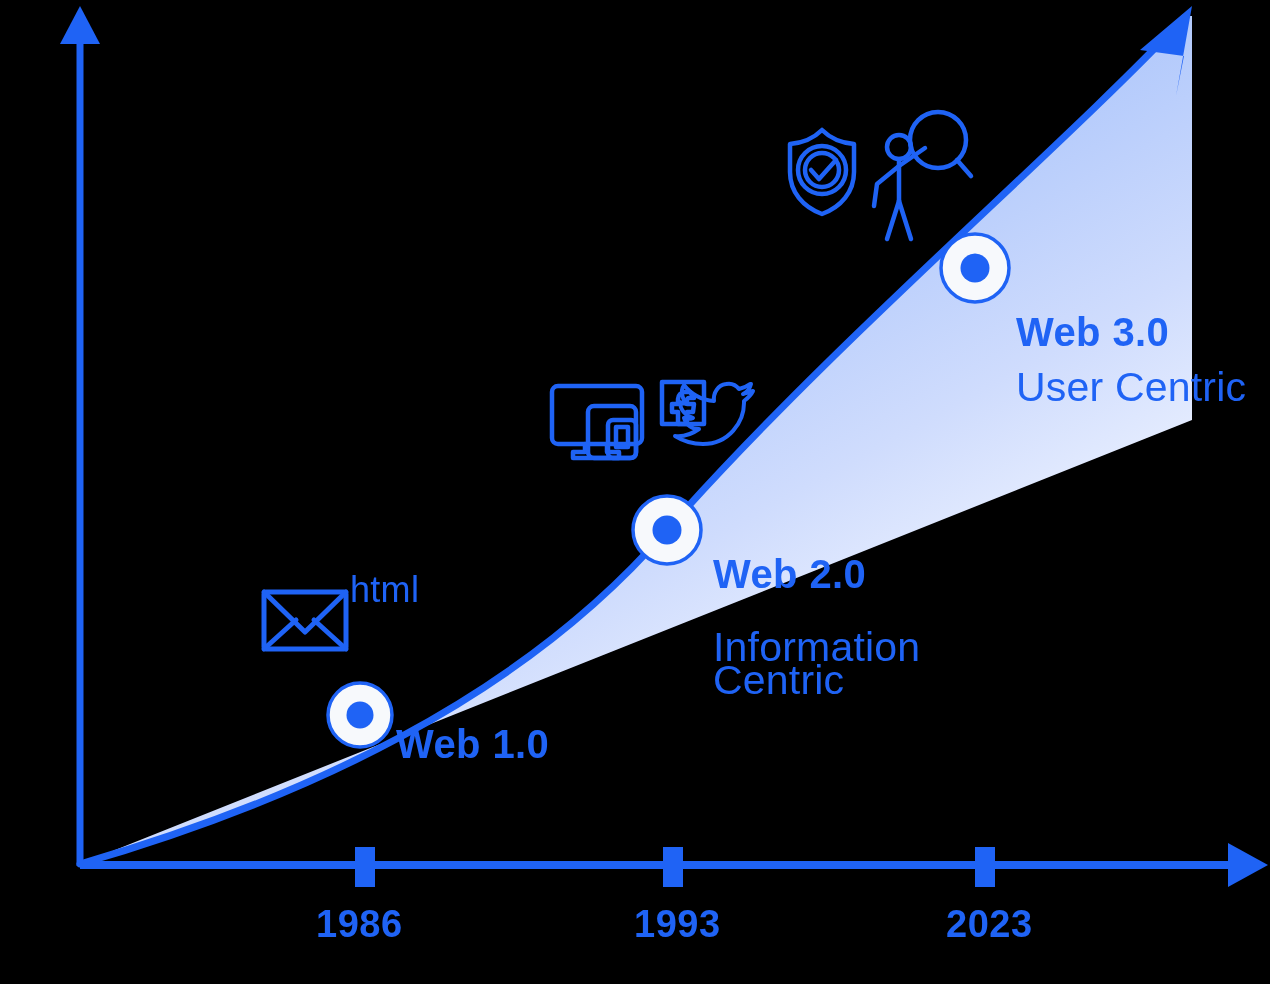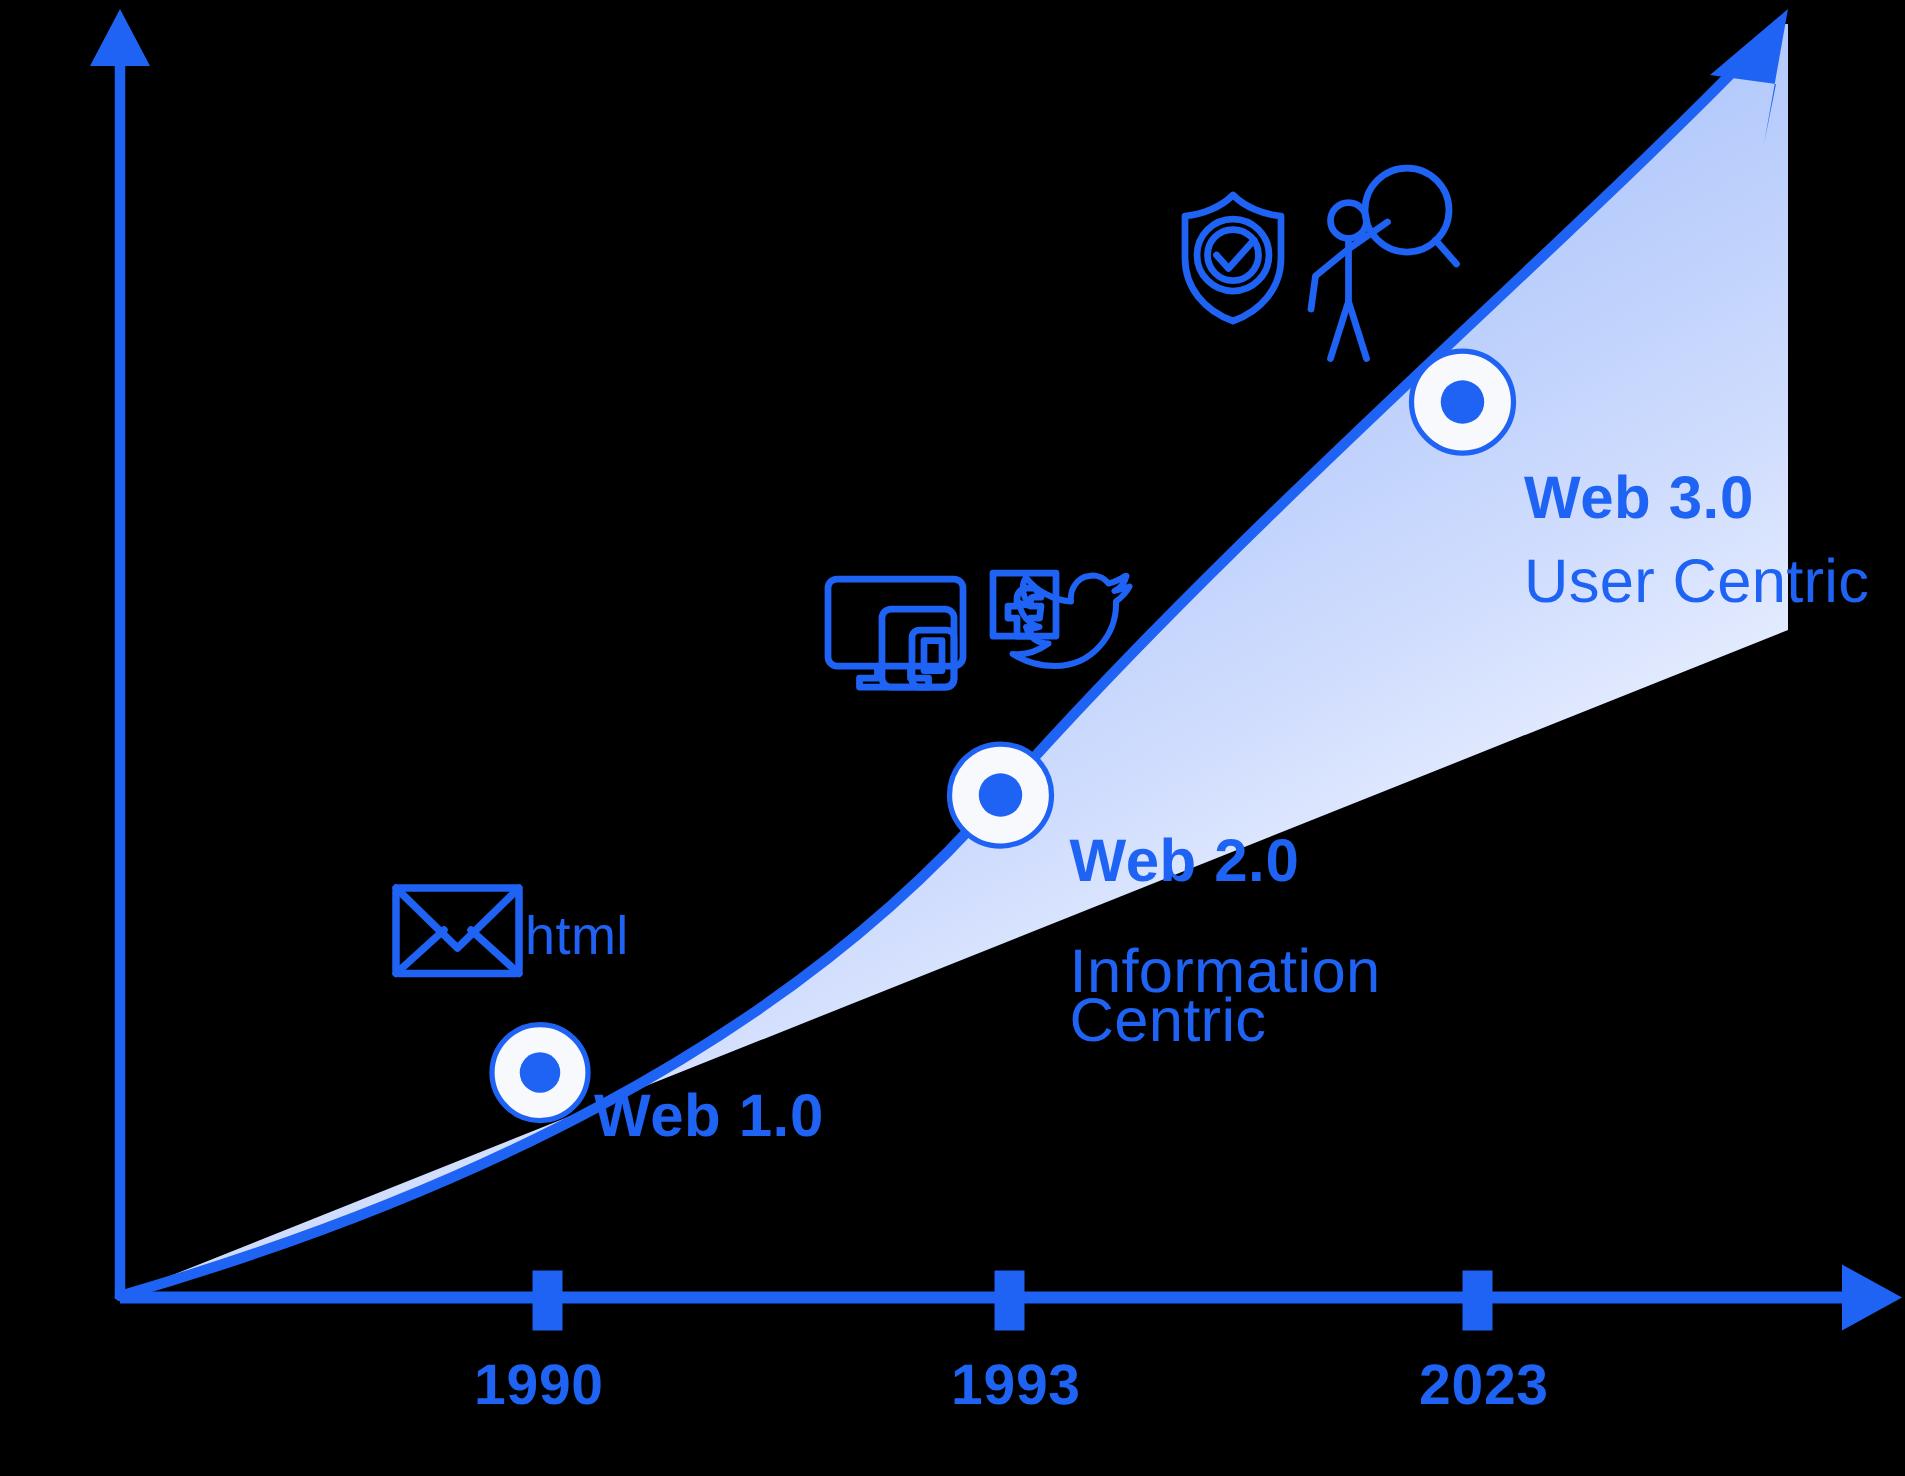--- a/index.html
+++ b/index.html
@@ -158,28 +158,28 @@
       <path d="M899,159 v42"></path>
       <path d="M899,201 l-12,38"></path>
       <path d="M899,201 l12,38"></path>
       <path d="M899,166 l-22,18 l-3,22"></path>
       <path d="M899,166 l26,-18"></path>
       <circle cx="938" cy="140" r="28"></circle>
       <path d="M957,160 l14,16"></path>
     </g>
   </svg>
 
-  <div class="lbl icon-caption" style="left:350px; top:606px;">html</div>
+  <div class="lbl icon-caption" style="left:350px; top:572px;">html</div>
 
   <div class="lbl stage-title" style="left:396px; top:724px;">Web 1.0</div>
 
   <div class="lbl stage-title" style="left:713px; top:554px;">Web 2.0</div>
   <div class="lbl stage-sub" style="left:713px; top:624px;">Information</div>
   <div class="lbl stage-sub" style="left:713px; top:657px;">Centric</div>
 
   <div class="lbl stage-title" style="left:1016px; top:312px;">Web 3.0</div>
   <div class="lbl stage-sub" style="left:1016px; top:364px;">User Centric</div>
 
-  <div class="lbl year" style="left:316px; top:905px;">1990</div>
+  <div class="lbl year" style="left:316px; top:905px;">1986</div>
   <div class="lbl year" style="left:634px; top:905px;">1993</div>
   <div class="lbl year" style="left:946px; top:905px;">2023</div>
 
 </div>
 
 </body></html>

